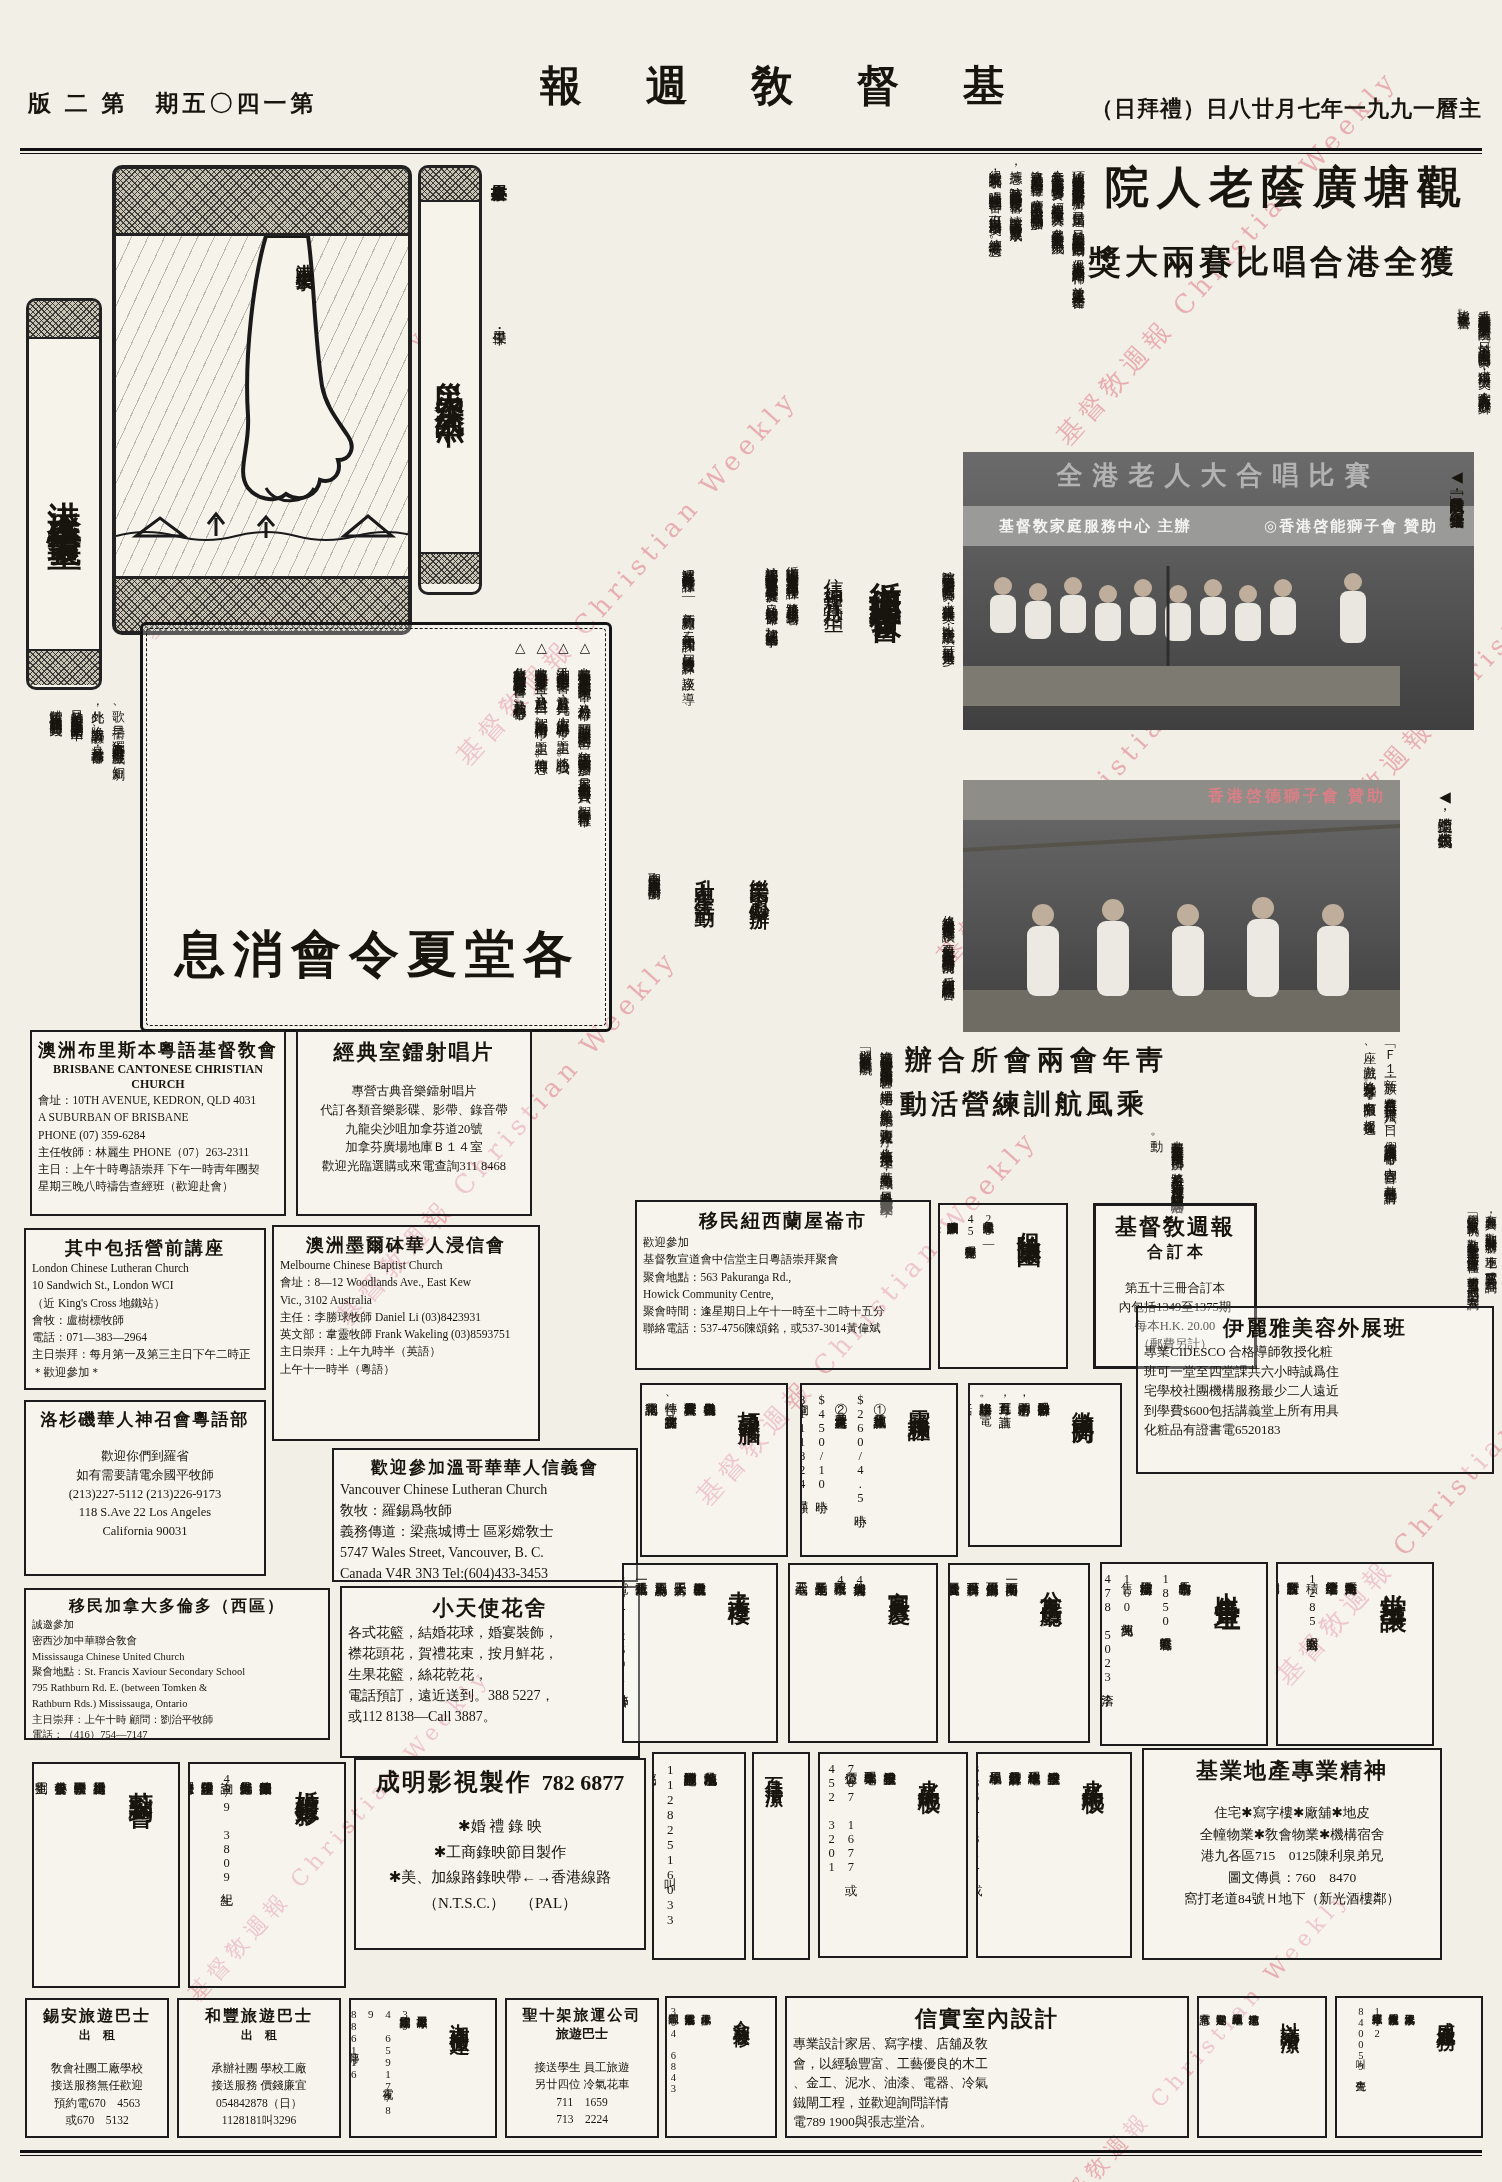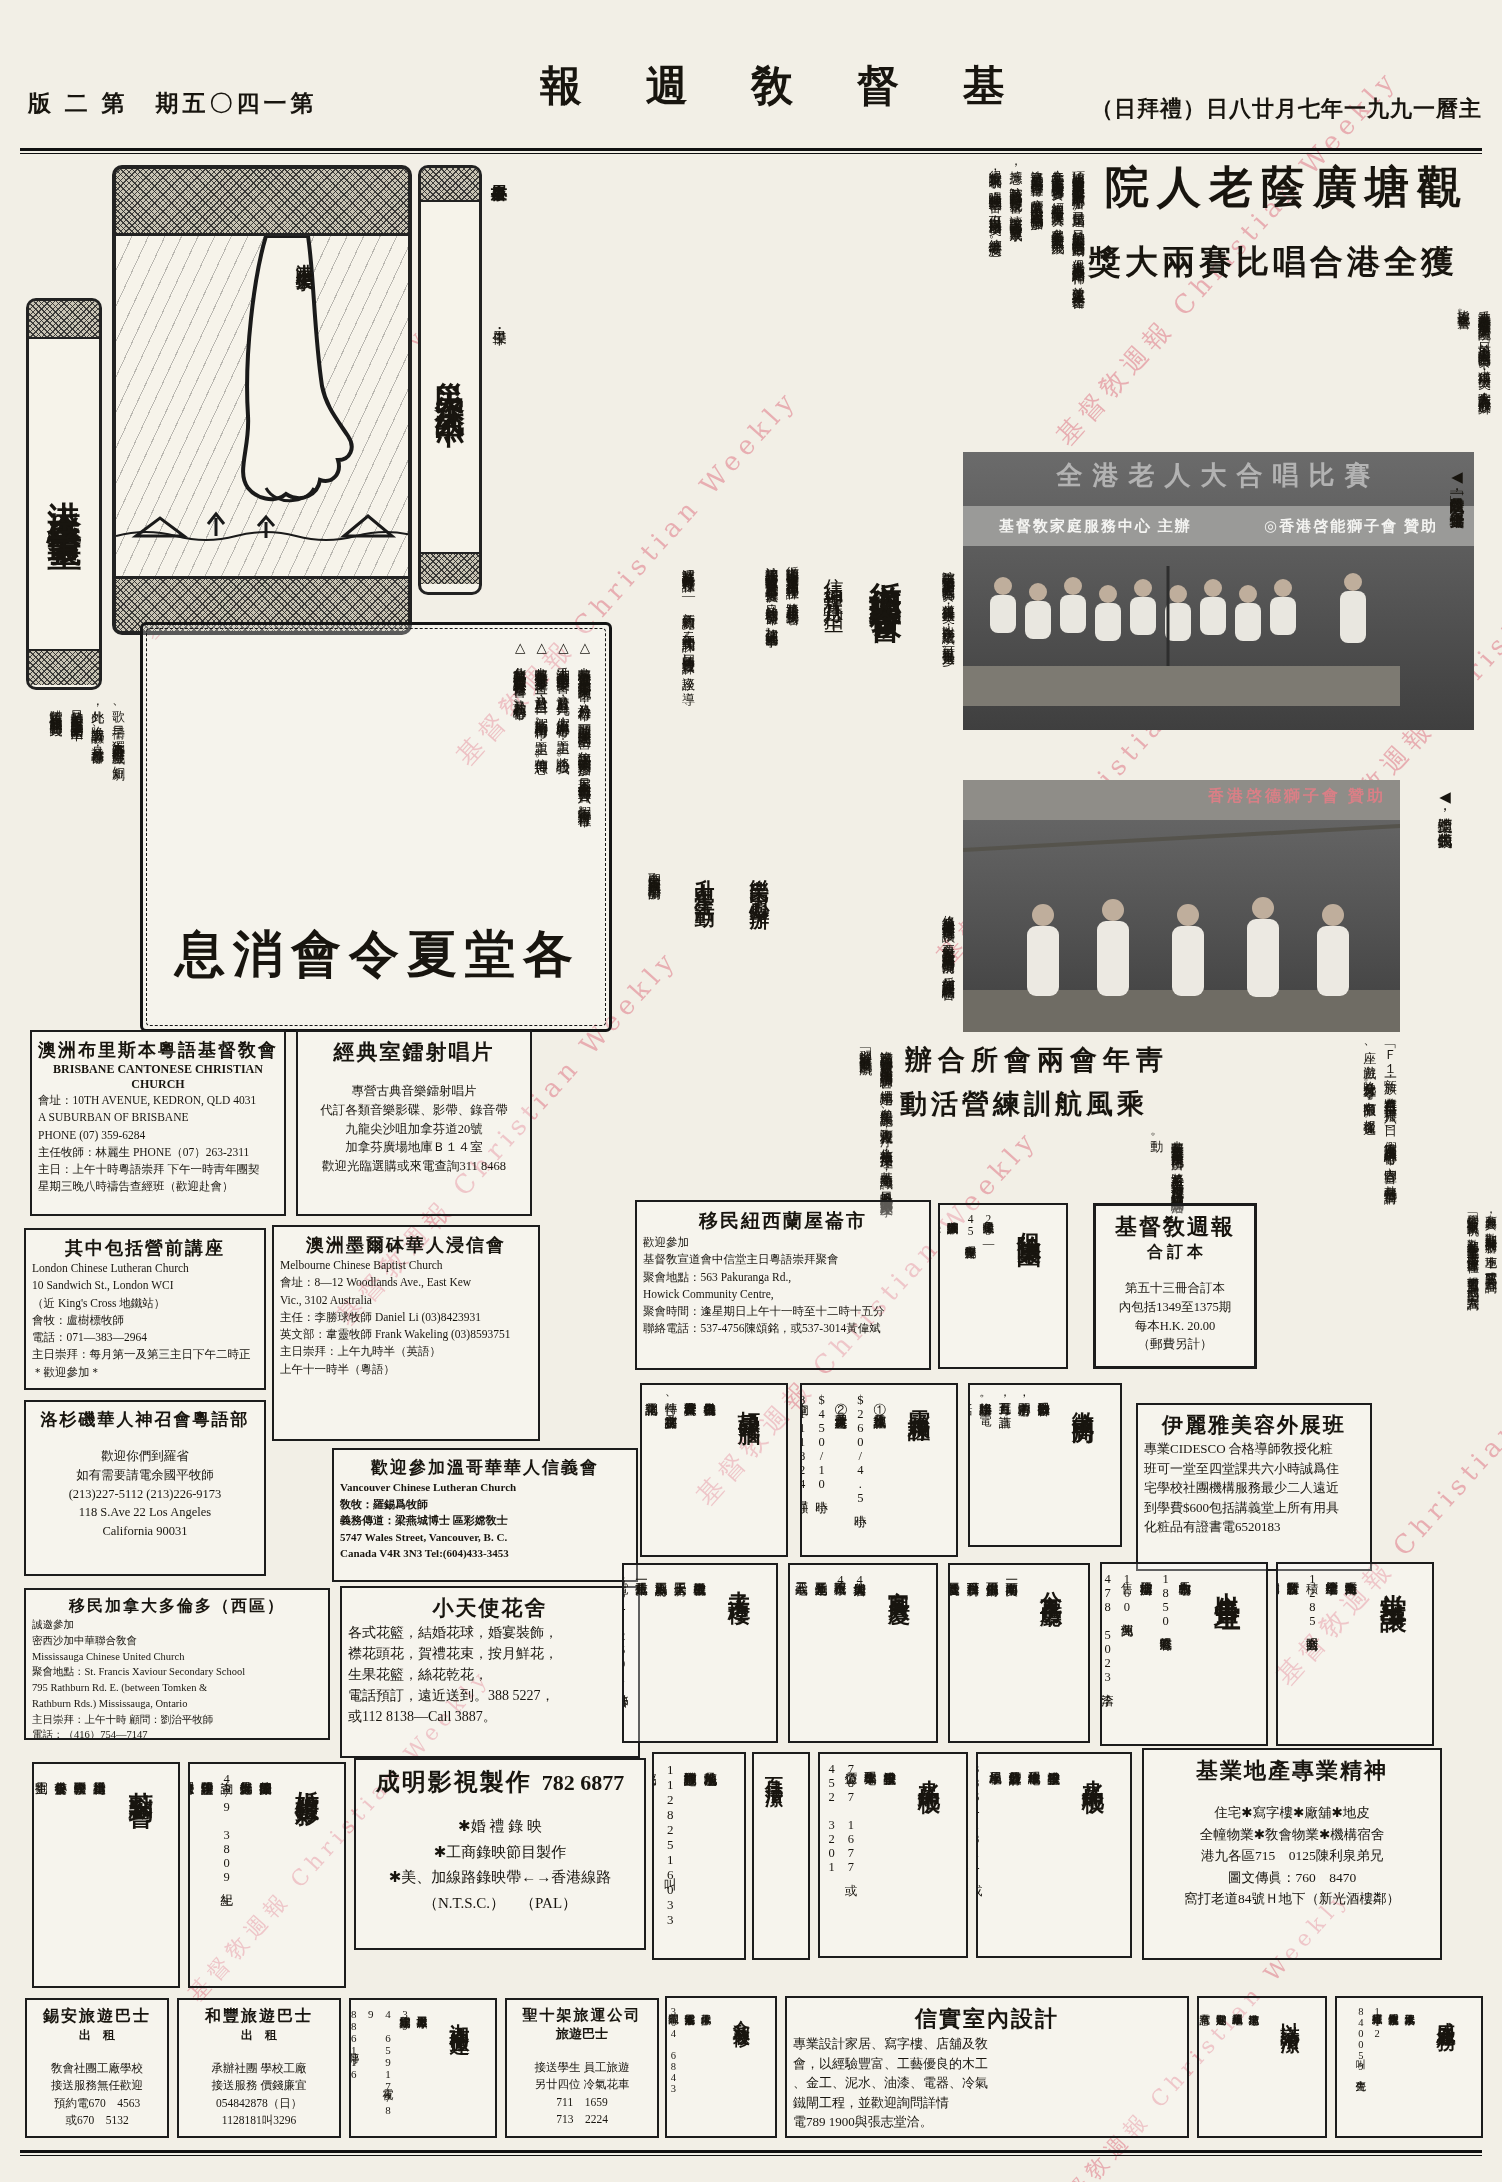--- a/index.html
+++ b/index.html
@@ -281,21 +281,21 @@
   <div class="abs ad" style="left:24px;top:1400px;width:242px;height:176px;">
     <div class="adtitle" style="font-size:17px;">洛杉磯華人神召會粵語部</div>
     <div class="adlines" style="font-size:12.5px;">歡迎你們到羅省
 如有需要請電余國平牧師
 (213)227-5112 (213)226-9173
 118 S.Ave 22 Los Angeles
 California 90031</div>
   </div>
   <div class="abs ad" style="left:332px;top:1448px;width:306px;height:134px;">
     <div class="adtitle" style="font-size:17px;">歡迎參加溫哥華華人信義會</div>
-    <div class="adlines-l" style="font-size:11px;font-weight:bold;">Vancouver Chinese Lutheran Church
+    <div class="adlines-l" style="font-size:14px;">Vancouver Chinese Lutheran Church
 敎牧：羅錫爲牧師
 義務傳道：梁燕城博士 區彩嫦敎士
 5747 Wales Street, Vancouver, B. C.
 Canada V4R 3N3 Tel:(604)433-3453</div>
   </div>
   <div class="abs ad v vad" style="left:640px;top:1383px;width:148px;height:174px;">
     <div class="v vtitle">頡昇電腦</div>
     <div class="v vlines">爲各敎會機構提供
 奉獻及會友資料管理
 轉件、文書打字及訓練
@@ -311,21 +311,21 @@
 查詢8111824頡昇</div>
   </div>
   <div class="abs ad v vad" style="left:968px;top:1383px;width:154px;height:164px;">
     <div class="v vtitle">徵求房間</div>
     <div class="v vlines">音樂敎師欲租沙田
 市中心房間若干，
 每月五百元，請直
 接聯絡陳小姐。電
 話5494234</div>
   </div>
-  <div class="abs ad" style="left:1136px;top:1403px;width:236px;height:168px;">
+  <div class="abs ad" style="left:1136px;top:1306px;width:358px;height:168px;">
     <div class="adtitle">伊麗雅美容外展班</div>
     <div class="adlines-l" style="font-size:13px;">專業CIDESCO 合格導師敎授化粧
 班可一堂至四堂課共六小時誠爲住
 宅學校社團機構服務最少二人遠近
 到學費$600包括講義堂上所有用具
 化粧品有證書電6520183</div>
   </div>
 
   <div class="abs ad" style="left:24px;top:1588px;width:306px;height:152px;">
     <div class="adtitle" style="font-size:16px;">移民加拿大多倫多（西區）</div>

